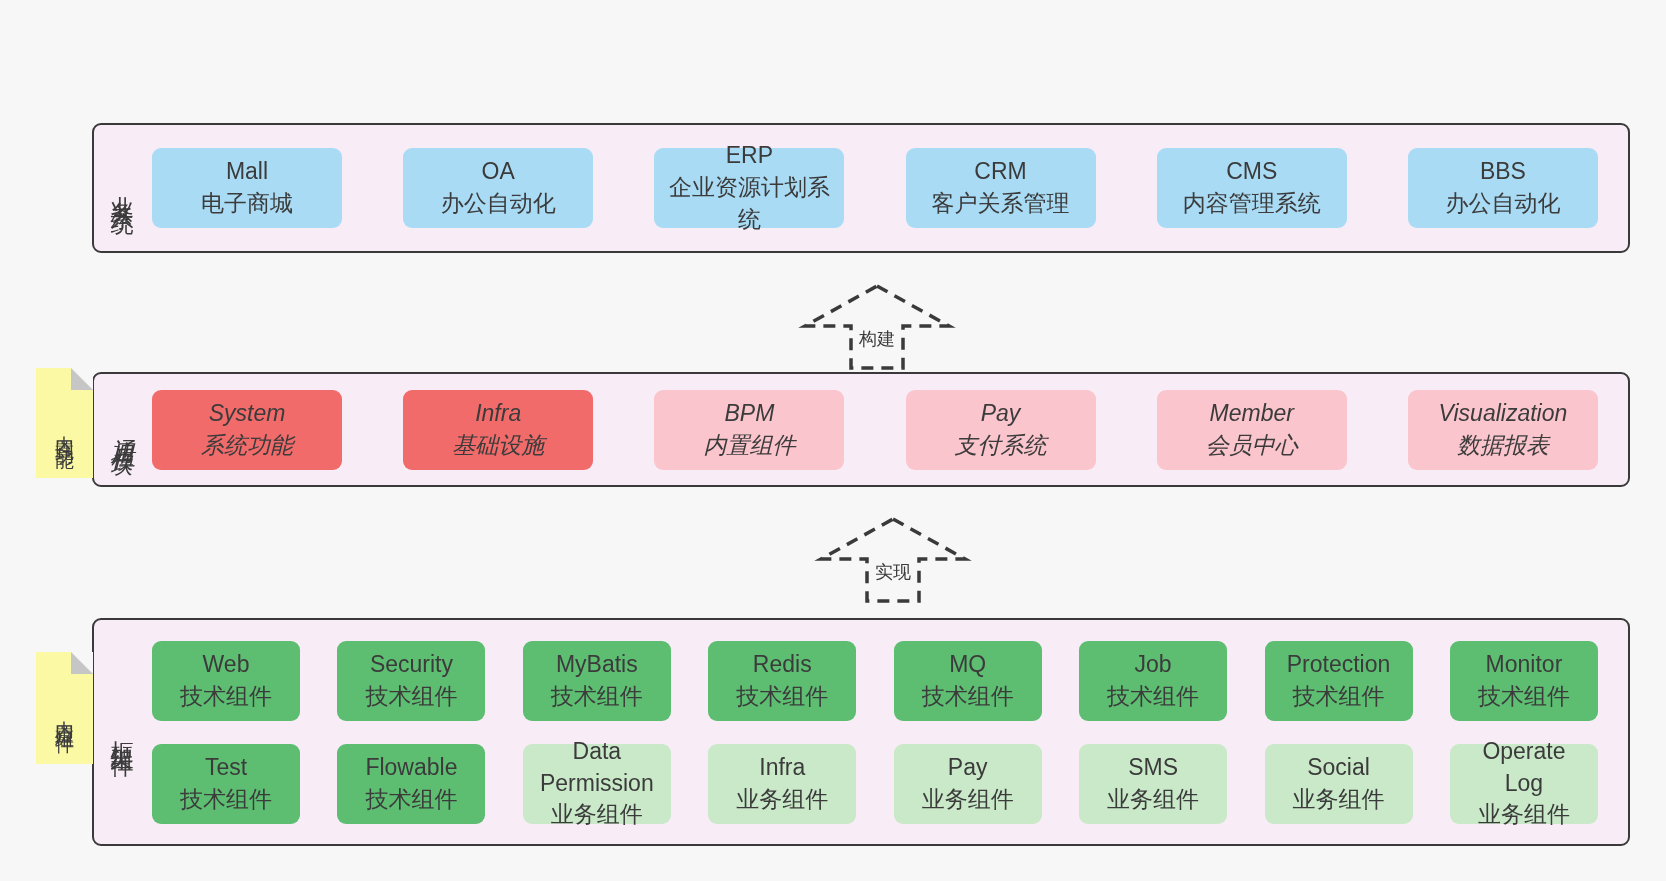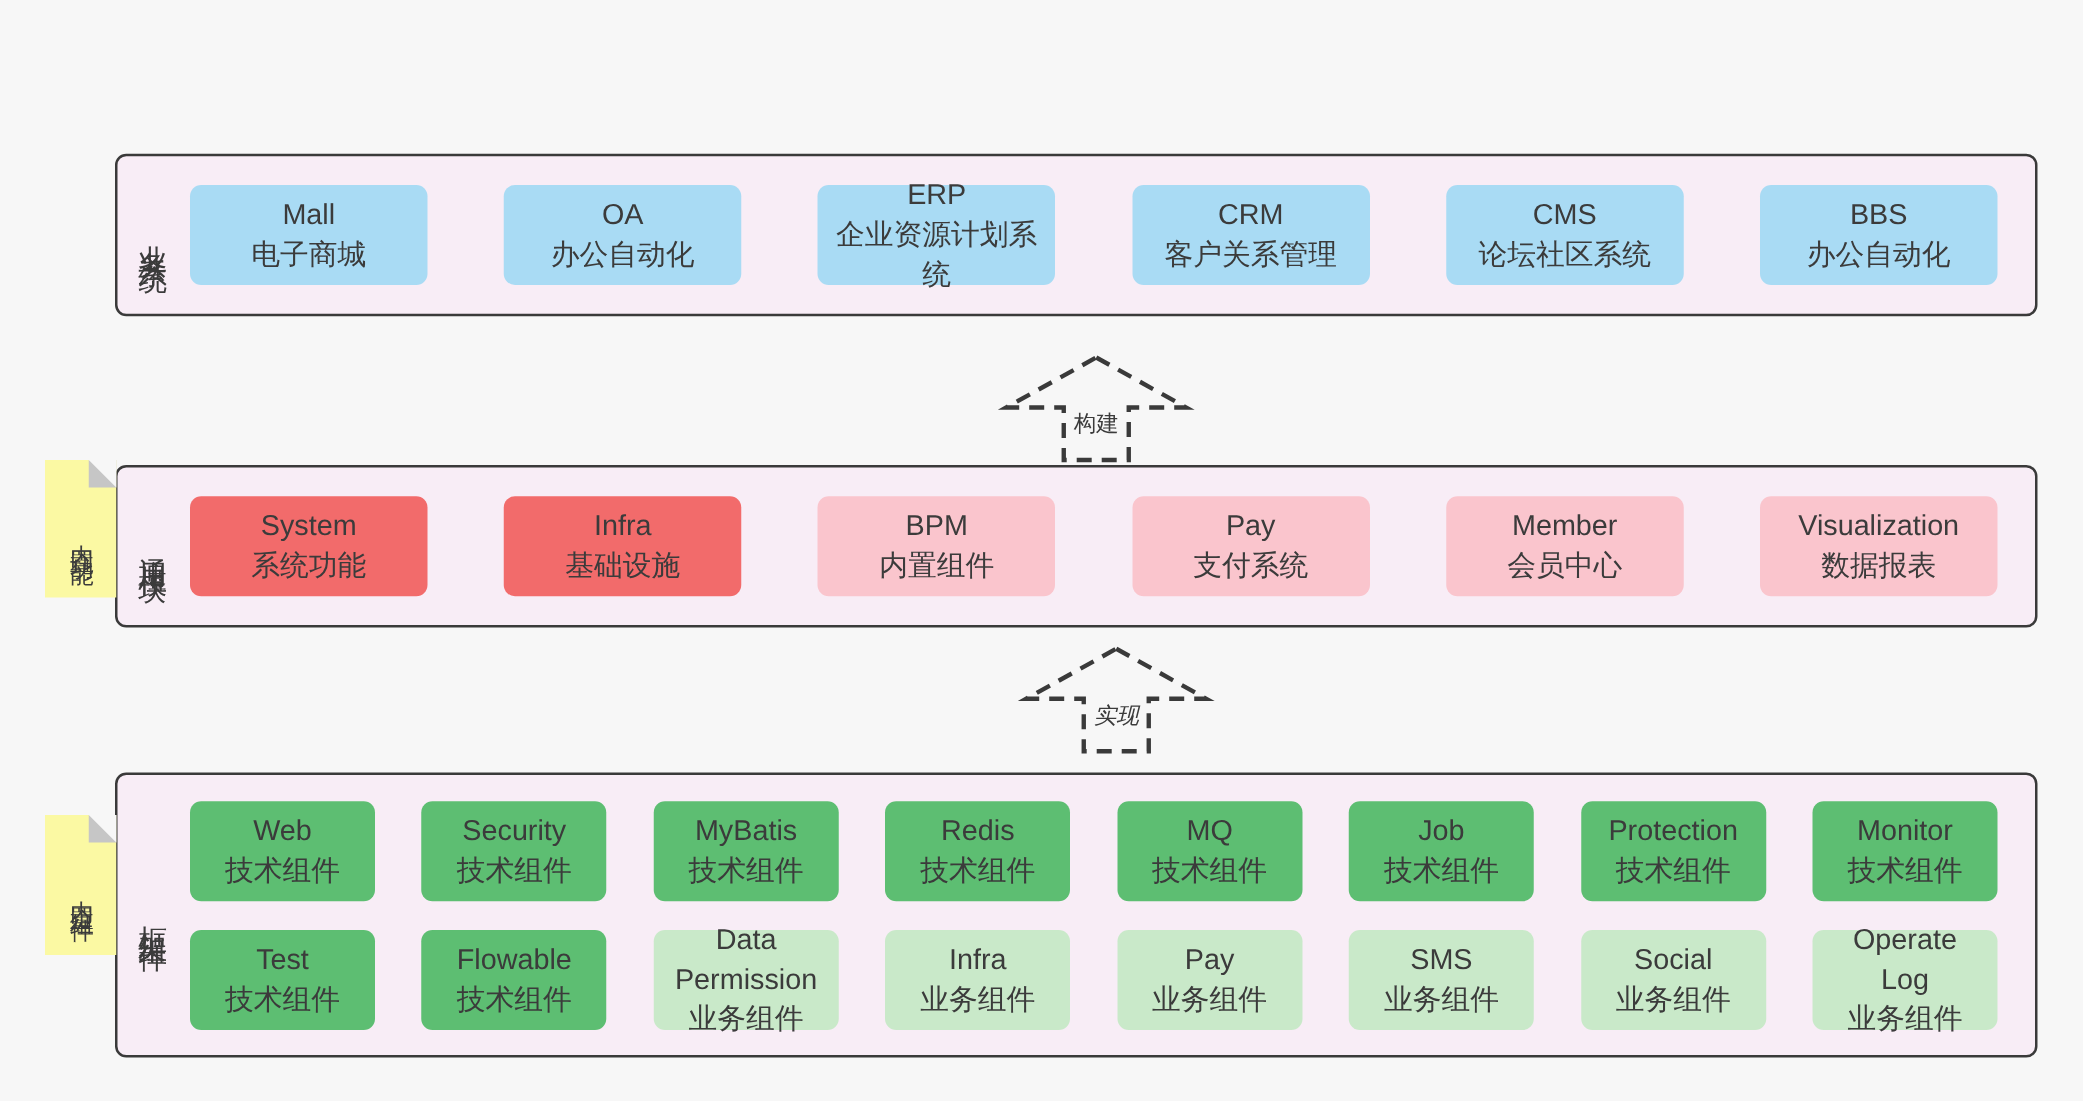--- a/index.html
+++ b/index.html
@@ -7,21 +7,21 @@
     position:relative;width:1666px;height:881px;overflow:hidden;
     background:#f7f7f7;color:#3b3b3b;
     font-family:"Liberation Sans","DejaVu Sans",sans-serif;
   }
   .panel{
     position:absolute;left:92px;width:1538px;
     background:#f8edf6;border:2.5px solid #3a3a3a;border-radius:9px;
     box-sizing:border-box;display:flex;align-items:center;
   }
   .panel-business{top:123px;height:130px;}
-  .panel-modules{top:372px;height:130px;}
+  .panel-modules{top:372px;height:115px;font-style:italic;}
   .panel-framework{top:618px;height:228px;}
   .plabel{
     width:58px;flex:0 0 58px;display:flex;align-items:center;justify-content:center;
     writing-mode:vertical-lr;text-orientation:upright;
     font-size:23px;letter-spacing:5px;color:#3b3b3b;
   }
   .rows{flex:1;display:flex;flex-direction:column;gap:23px;padding-right:30px;}
   .boxes{flex:1;display:flex;justify-content:space-between;align-items:center;padding-right:30px;}
   .rows .boxes{padding-right:0;align-items:center;}
   .box{
@@ -31,21 +31,21 @@
   }
   .w190{width:190px;flex:0 0 190px;}
   .w148{width:148px;flex:0 0 148px;padding:0 13px;}
   .blue{background:#a9dbf4;}
   .red{background:#f26b6b;}
   .pink{background:#fac5cd;text-align:center;}
   .green{background:#5dbe72;}
   .green-light{background:#c9e9c9;}
   .arrow{position:absolute;width:150px;height:88px;}
   .arrow-build{left:802px;top:283px;}
-  .arrow-implement{left:818px;top:516px;font-style:italic;}
+  .arrow-implement{left:818px;top:516px;}
   .arrow svg{display:block;width:100%;height:100%;overflow:visible;}
   .arrow text{
     font-family:"Liberation Sans","DejaVu Sans",sans-serif;
     font-size:18px;fill:#3b3b3b;
   }
   .sticky{
     position:absolute;left:36px;width:57px;background:#fbf9a3;z-index:5;
     display:flex;align-items:center;justify-content:center;
   }
   .sticky-features{top:368px;height:110px;}
@@ -79,21 +79,21 @@
       <div class="box w190 blue">
         <span>ERP</span>
         <span>企业资源计划系统</span>
       </div>
       <div class="box w190 blue">
         <span>CRM</span>
         <span>客户关系管理</span>
       </div>
       <div class="box w190 blue">
         <span>CMS</span>
-        <span>论坛社区系统</span>
+        <span>内容管理系统</span>
       </div>
       <div class="box w190 blue">
         <span>BBS</span>
         <span>办公自动化</span>
       </div>
     </div>
   </div>
 
   <div class="arrow arrow-build">
     <svg viewBox="0 0 150 88">

